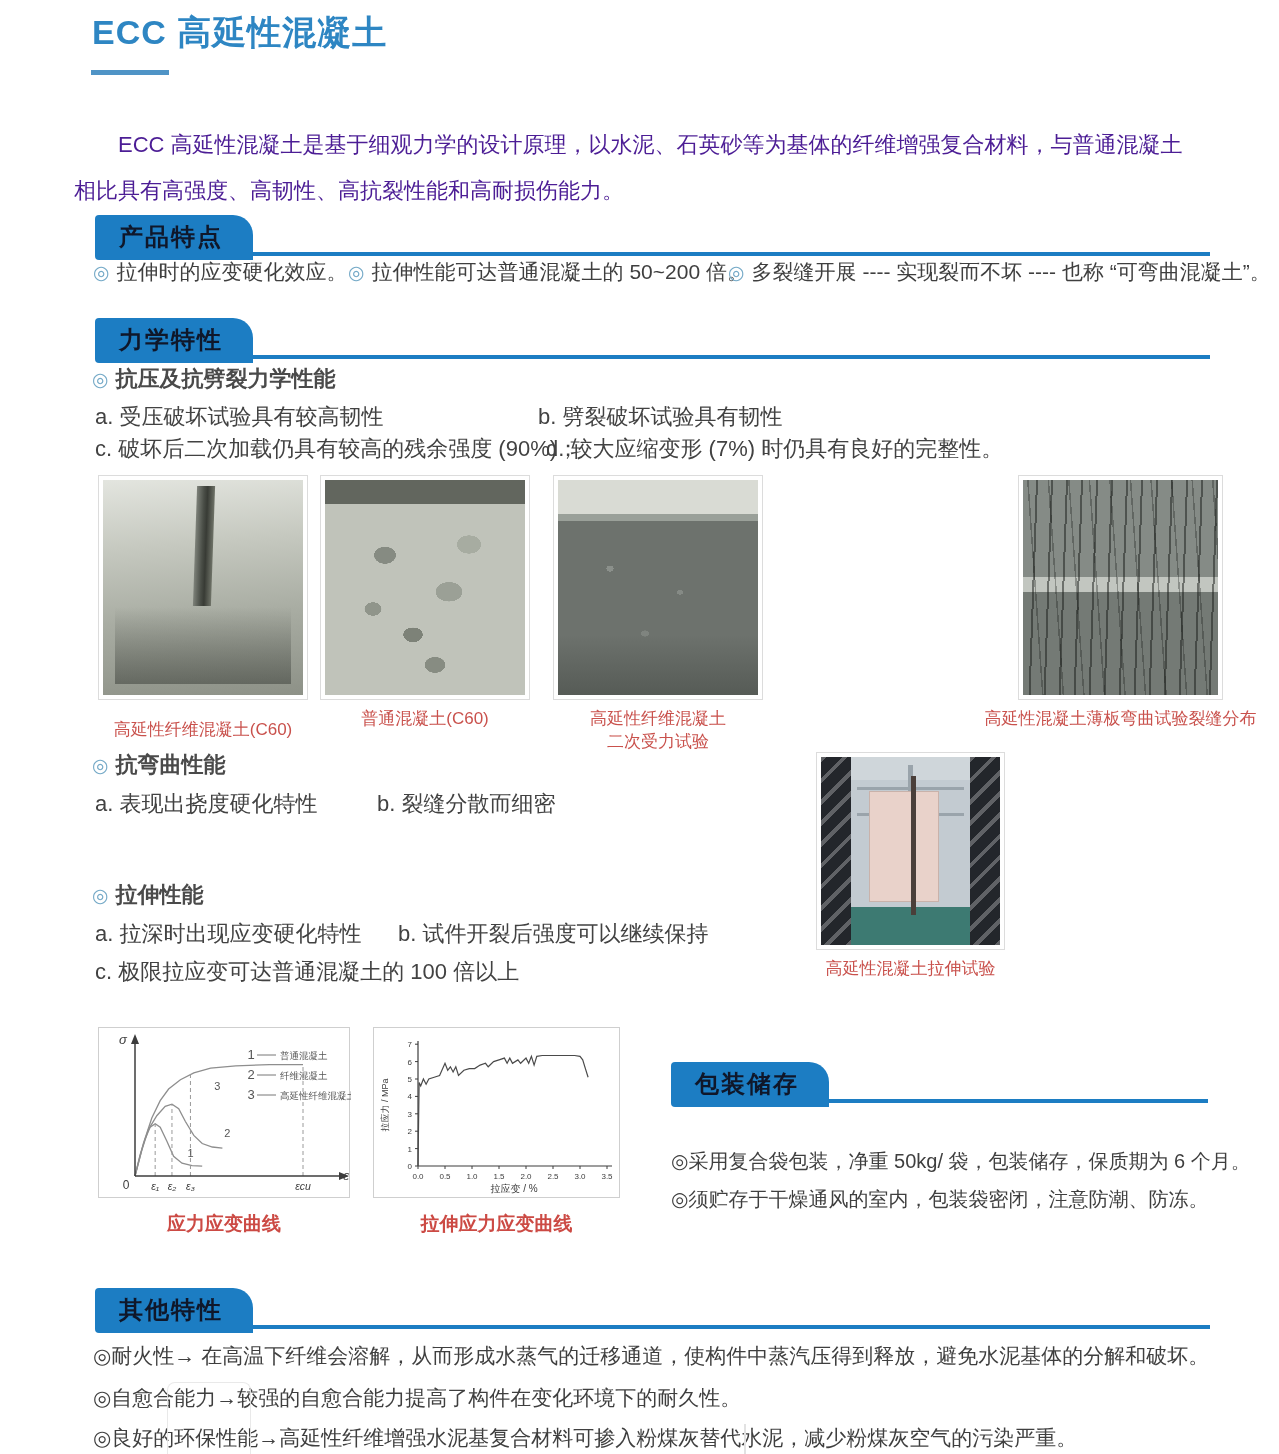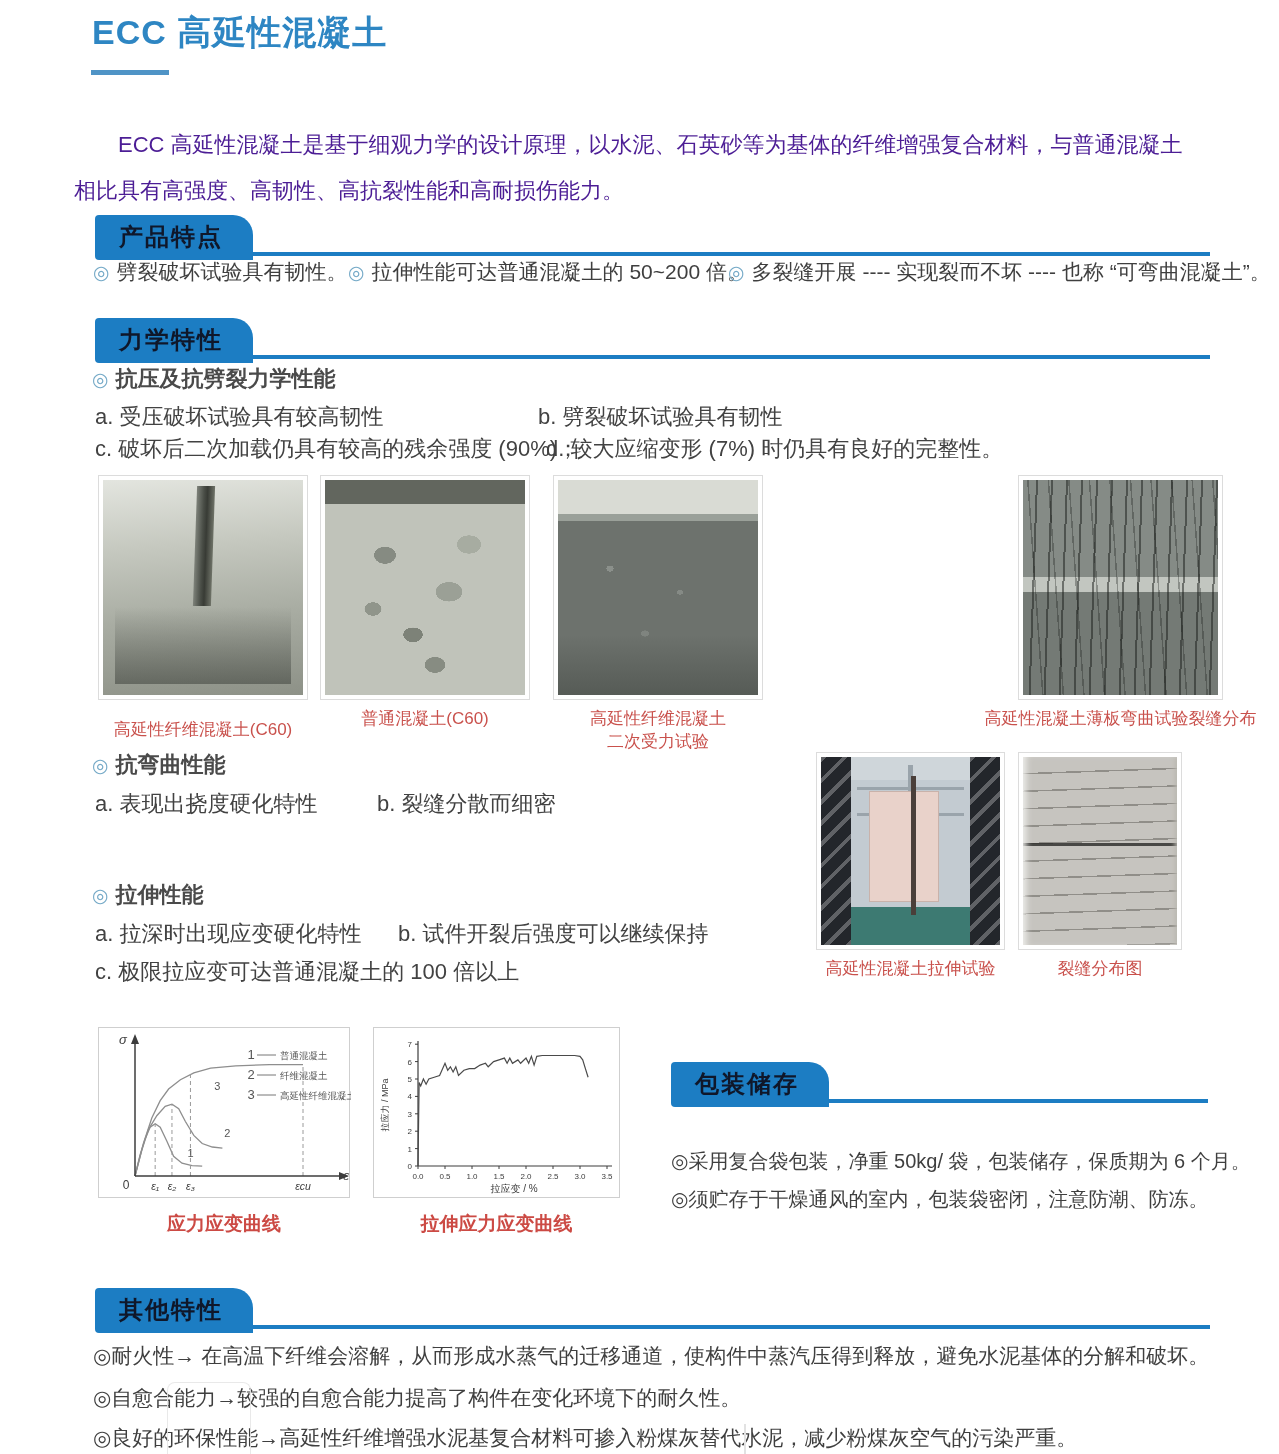--- a/index.html
+++ b/index.html
@@ -87,21 +87,21 @@
 
   <h1 class="abs title">ECC 高延性混凝土</h1>
   <div class="abs title-dash"></div>
   <p class="abs intro">ECC 高延性混凝土是基于细观力学的设计原理，以水泥、石英砂等为基体的纤维增强复合材料，与普通混凝土相比具有高强度、高韧性、高抗裂性能和高耐损伤能力。</p>
 
   <div class="abs badge-wrap" style="left:95px;top:215px;width:1115px;">
     <span class="badge">产品特点</span>
     <span class="rule" style="width:1115px;"></span>
   </div>
   <div class="abs bullet-line" style="left:93px;top:258px;">
-    <span class="bul">◎</span><span>劈裂破坏试验具有韧性。</span>
+    <span class="bul">◎</span><span>拉伸时的应变硬化效应。</span>
   </div>
   <div class="abs bullet-line" style="left:348px;top:258px;">
     <span class="bul">◎</span><span>拉伸性能可达普通混凝土的 50~200 倍。</span>
   </div>
   <div class="abs bullet-line" style="left:728px;top:258px;">
     <span class="bul">◎</span><span>多裂缝开展 ---- 实现裂而不坏 ---- 也称 “可弯曲混凝土”。</span>
   </div>
 
   <div class="abs badge-wrap" style="left:95px;top:318px;width:1115px;">
     <span class="badge">力学特性</span>
@@ -172,26 +172,20 @@
         <div class="win"></div>
         <div class="col l"></div>
         <div class="col r"></div>
         <div class="cab"></div>
         <div class="spec"></div>
       </div>
     </div>
     <figcaption class="cap">高延性混凝土拉伸试验</figcaption>
   </figure>
 
-  <figure class="abs fig" style="left:1018px;top:752px;width:164px;">
-    <div class="ph" style="width:164px;height:198px;">
-      <div class="ph-in pc"></div>
-    </div>
-    <figcaption class="cap">裂缝分布图</figcaption>
-  </figure>
 
   <div class="abs chart" style="left:98px;top:1027px;width:252px;height:171px;">
     <svg width="252" height="169" viewBox="0 0 252 169">
       <g id="chart1-plot">
           <polyline points="36.0,148.0 41.0,127.1 46.1,110.9 51.1,99.3 56.2,95.8 61.2,99.3 67.9,113.2 74.6,128.3 83.0,135.2 93.1,137.6 103.2,138.1" fill="none" stroke="#8e8e8e" stroke-width="1.3"></polyline>
           <polyline points="36.0,148.0 42.7,122.5 49.4,101.6 57.8,87.7 66.2,78.4 73.0,76.1 79.7,80.7 86.4,93.5 94.8,107.4 103.2,115.5 113.3,119.0 123.4,120.2" fill="none" stroke="#8e8e8e" stroke-width="1.3"></polyline>
           <polyline points="36.0,148.0 44.4,115.5 52.8,90.0 61.2,72.6 69.6,61.0 81.4,51.7 94.8,44.8 111.6,40.1 136.8,37.8 170.4,36.6 204.0,36.6" fill="none" stroke="#8e8e8e" stroke-width="1.3"></polyline>
           <line x1="56.16" y1="148" x2="56.16" y2="95.8" stroke="#9a9a9a" stroke-width="1" stroke-dasharray="4 3"></line>
           <text x="56.16" y="162" font-size="10.5" fill="#3c3c3c" text-anchor="middle" font-style="italic">ε₁</text>
           <line x1="72.96000000000001" y1="148" x2="72.96000000000001" y2="76.08" stroke="#9a9a9a" stroke-width="1" stroke-dasharray="4 3"></line>

